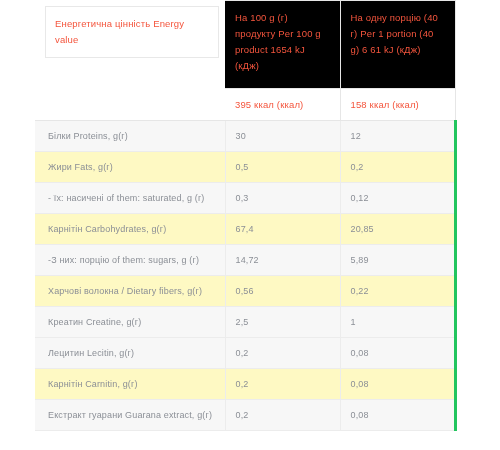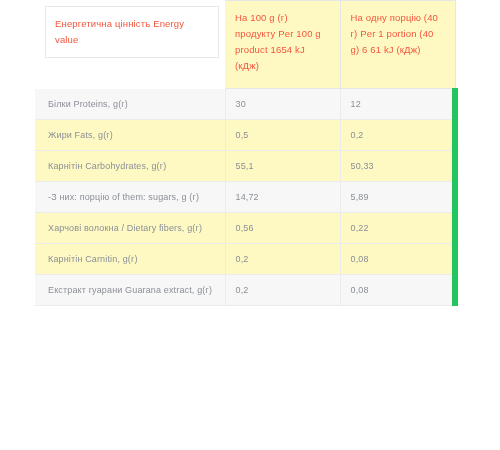--- a/index.html
+++ b/index.html
@@ -38,21 +38,21 @@
     table-layout: fixed;
     background: #ffffff;
   }
 
   table.nutrition col.c-name  { width: 190px; }
   table.nutrition col.c-per100 { width: 115px; }
   table.nutrition col.c-portion { width: 115px; }
 
   
   thead tr.head-main td {
-    background: #fef9c3;
+    background: #000000;
     border: 1px solid #e6e6e6;
     border-left: none;
     vertical-align: top;
     padding: 9px 10px 14px 10px;
     height: 48px;
   }
   thead tr.head-main td.name-cell {
     background: #ffffff;
     border: none;
     padding: 0;
@@ -108,21 +108,21 @@
     vertical-align: middle;
     height: 13px;
     overflow: hidden;
     white-space: nowrap;
     margin-top: 37px;
   }
   tbody td.name-cell {
     border-left: none;
     padding-left: 13px;
   }
-  tbody td.last-col { border-right: 6px solid #22c55e; }
+  tbody td.last-col { border-right: 3px solid #22c55e; }
 
   tbody tr.odd  td { background: #f7f7f7; }
   tbody tr.even td { background: #fef9c3; }
 </style>
 </head>
 <body>
 
 <div class="page">
   <div class="table-wrap">
     <table class="nutrition">
@@ -138,46 +138,70 @@
               <span class="head-red">Енергетична цінність Energy value</span>
             </div>
           </td>
           <td>
             <span class="head-red">На 100 g (г) продукту Per 100 g product 1654 kJ (кДж)</span>
           </td>
           <td class="last-col">
             <span class="head-red">На одну порцію (40 г) Per 1 portion (40 g) 6 61 kJ (кДж)</span>
           </td>
         </tr>
+        <tr class="head-kcal">
+          <td class="name-cell"></td>
+          <td>
+            <span class="kcal-red">395 ккал (ккал)</span>
+          </td>
+          <td class="last-col">
+            <span class="kcal-red">158 ккал (ккал)</span>
+          </td>
+        </tr>
       </thead>
       <tbody id="nutrition-body">
           <tr class="odd">
             <td class="name-cell">Білки Proteins, g(г)</td>
             <td>30</td>
             <td class="last-col">12</td>
           </tr>
           <tr class="even">
             <td class="name-cell">Жири Fats, g(г)</td>
             <td>0,5</td>
             <td class="last-col">0,2</td>
           </tr>
+          <tr class="odd">
+            <td class="name-cell">- їх: насичені of them: saturated, g (г)</td>
+            <td>0,3</td>
+            <td class="last-col">0,12</td>
+          </tr>
           <tr class="even">
             <td class="name-cell">Карнітін Carbohydrates, g(г)</td>
-            <td>55,1</td>
-            <td class="last-col">50,33</td>
+            <td>67,4</td>
+            <td class="last-col">20,85</td>
           </tr>
           <tr class="odd">
             <td class="name-cell">-З них: порцію of them: sugars, g (г)</td>
             <td>14,72</td>
             <td class="last-col">5,89</td>
           </tr>
           <tr class="even">
             <td class="name-cell">Харчові волокна / Dietary fibers, g(г)</td>
             <td>0,56</td>
             <td class="last-col">0,22</td>
+          </tr>
+          <tr class="odd">
+            <td class="name-cell">Креатин Creatine, g(г)</td>
+            <td>2,5</td>
+            <td class="last-col">1</td>
+          </tr>
+          <tr class="odd">
+            <td class="name-cell">Лецитин Lecitin, g(г)</td>
+            <td>0,2</td>
+            <td class="last-col">0,08</td>
           </tr>
           <tr class="even">
             <td class="name-cell">Карнітін Carnitin, g(г)</td>
             <td>0,2</td>
             <td class="last-col">0,08</td>
           </tr>
           <tr class="odd">
             <td class="name-cell">Екстракт гуарани Guarana extract, g(г)</td>
             <td>0,2</td>
             <td class="last-col">0,08</td>

